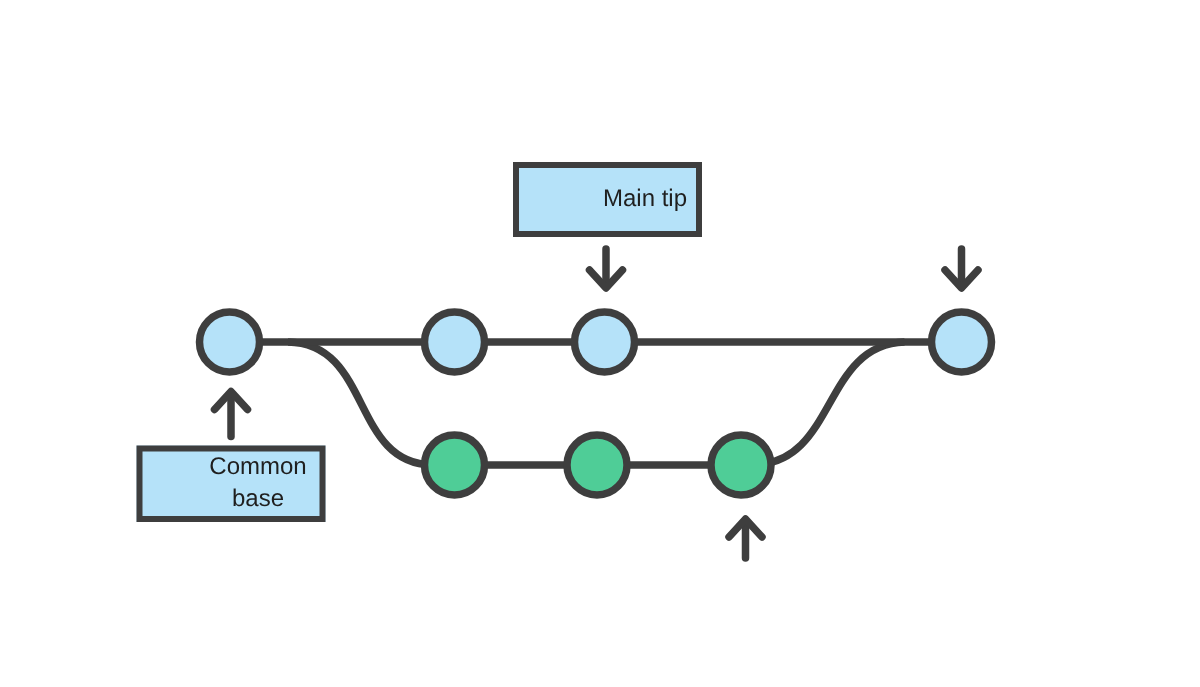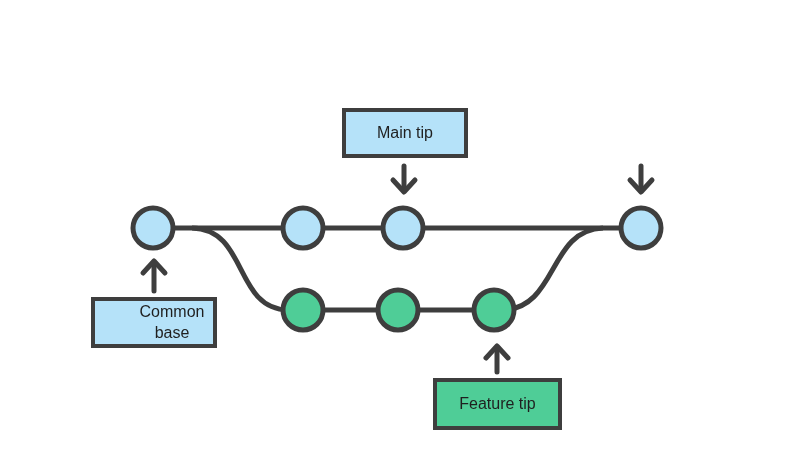--- a/index.html
+++ b/index.html
@@ -79,26 +79,23 @@
       </g>
 
       <g fill="#4fcd97">
         <circle cx="303" cy="310" r="20"></circle>
         <circle cx="398" cy="310" r="20"></circle>
         <circle cx="494" cy="310" r="20"></circle>
       </g>
     </g>
   </svg>
 
-  <div class="label label-main-tip" style="background-color: rgb(181, 226, 249);">
+  <div class="label label-main-tip" style="background-color: rgb(181, 226, 249); justify-content: flex-end;">
     <span>Main tip</span>
   </div>
 
 
   <div class="label label-common-base" style="background-color: rgb(181, 226, 249); padding-left: 36px;">
     <span>Common base</span>
   </div>
 
-  <div class="label label-feature-tip" style="background-color: rgb(79, 205, 151);">
-    <span>Feature tip</span>
-  </div>
 
 </div>
 
 </body></html>

